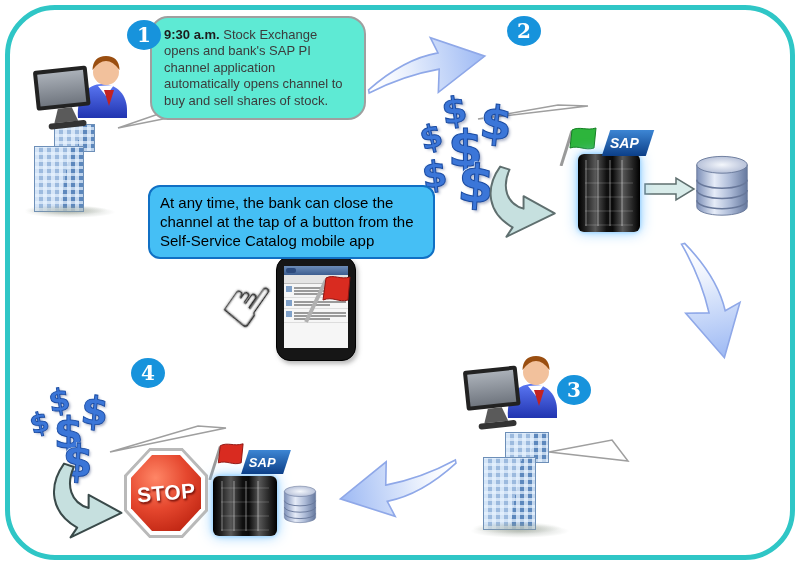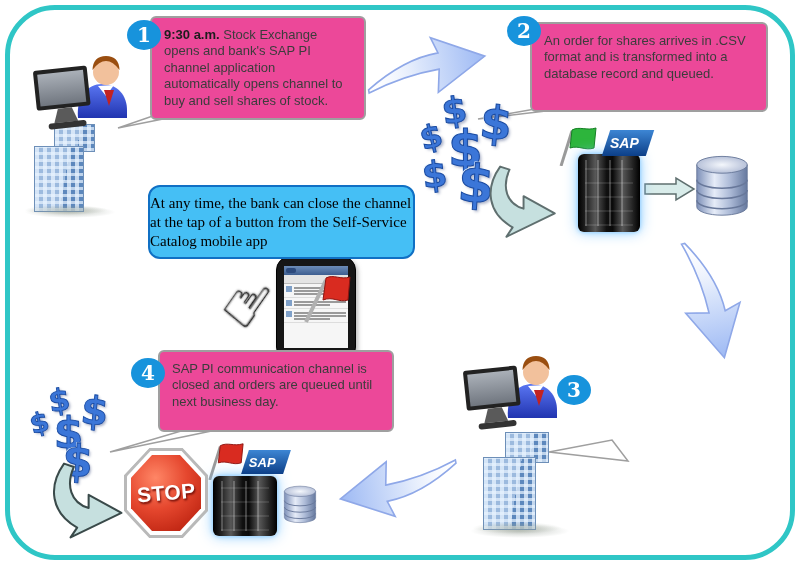--- a/index.html
+++ b/index.html
@@ -6,28 +6,28 @@
   .canvas{position:relative;width:800px;height:565px;background:#fff;overflow:hidden;
           font-family:"Liberation Sans",sans-serif;}
   .frame{position:absolute;inset:5px;border:5px solid #2fc6c6;border-radius:50px;}
 
   .overlay{position:absolute;left:0;top:0;width:800px;height:565px;pointer-events:none;}
 
   .badge{position:absolute;width:34px;height:30px;border-radius:50%;background:#1793dc;
          color:#fff;font-family:"DejaVu Serif",serif;font-weight:bold;font-size:20px;
          display:flex;align-items:center;justify-content:center;z-index:6;}
 
-  .bubble{position:absolute;background:#ec4899;border:2px solid #9f9f9f;border-radius:6px;
+  .bubble{position:absolute;background:#5eead4;border:2px solid #9f9f9f;border-radius:18px;
           padding:9px 12px;font-size:13px;color:#3c3c3c;line-height:1.26;z-index:5;}
   .bubble p{margin:0;white-space:pre-wrap;}
   .bubble .lead{font-weight:bold;color:#1d1d1d;}
 
   .note-box{position:absolute;left:148px;top:185px;width:263px;background:#45bff5;
-            border:2.5px solid #1070c4;border-radius:12px;padding:7px 0;
-            font-size:15px;color:#000;line-height:1.25;z-index:5;font-family:Liberation Serif, serif;}
+            border:2.5px solid #1070c4;border-radius:12px;padding:7px 10px;
+            font-size:15px;color:#000;line-height:1.25;z-index:5;}
 
   
   .money{position:absolute;width:118px;height:120px;z-index:4;}
   .money span{position:absolute;font-family:"DejaVu Sans",sans-serif;font-weight:bold;
     color:#3b76d8;-webkit-text-stroke:1px #1a4aa0;
     text-shadow:2px 2px 3px rgba(20,40,100,.35),-1px -1px 0 rgba(235,245,255,.95);}
 
   
   .building{position:absolute;z-index:3;}
   .b-top,.b-main{position:absolute;
@@ -131,26 +131,20 @@
   
   <div class="badge" style="left:127px;top:20px">1</div>
   <div class="badge" style="left:507px;top:16px">2</div>
   <div class="badge" style="left:557px;top:375px">3</div>
   <div class="badge" style="left:131px;top:358px">4</div>
 
   
   <div class="bubble" style="left:150px;top:16px;width:188px;height:82px">
     <p><span class="lead">9:30 a.m.</span><span> Stock Exchange opens and bank's SAP PI channel application automatically opens channel to buy and sell shares of stock.</span></p>
   </div>
-  <div class="bubble" style="left:530px;top:22px;width:210px;height:68px">
-    <p><span>An order for shares arrives in .CSV format and is transformed into a database record and queued.</span></p>
-  </div>
-  <div class="bubble" style="left:158px;top:350px;width:208px;height:60px">
-    <p><span>SAP PI communication channel is closed and orders are queued until next business day.</span></p>
-  </div>
 
   
   <div class="note-box">
     <span>At any time, the bank can close the channel at the tap of a button from the Self-Service Catalog mobile app</span>
   </div>
 
   
   <svg style="position:absolute;left:30px;top:52px;z-index:4" width="100" height="78" viewBox="0 0 100 78">
     <path d="M48,66 C46,44 58,32 72,32 C88,32 97,44 97,58 L97,66 Z" fill="url(#suitG)"></path>
     <path d="M68,34 L76,44 L84,33 Z" fill="#fff"></path>

